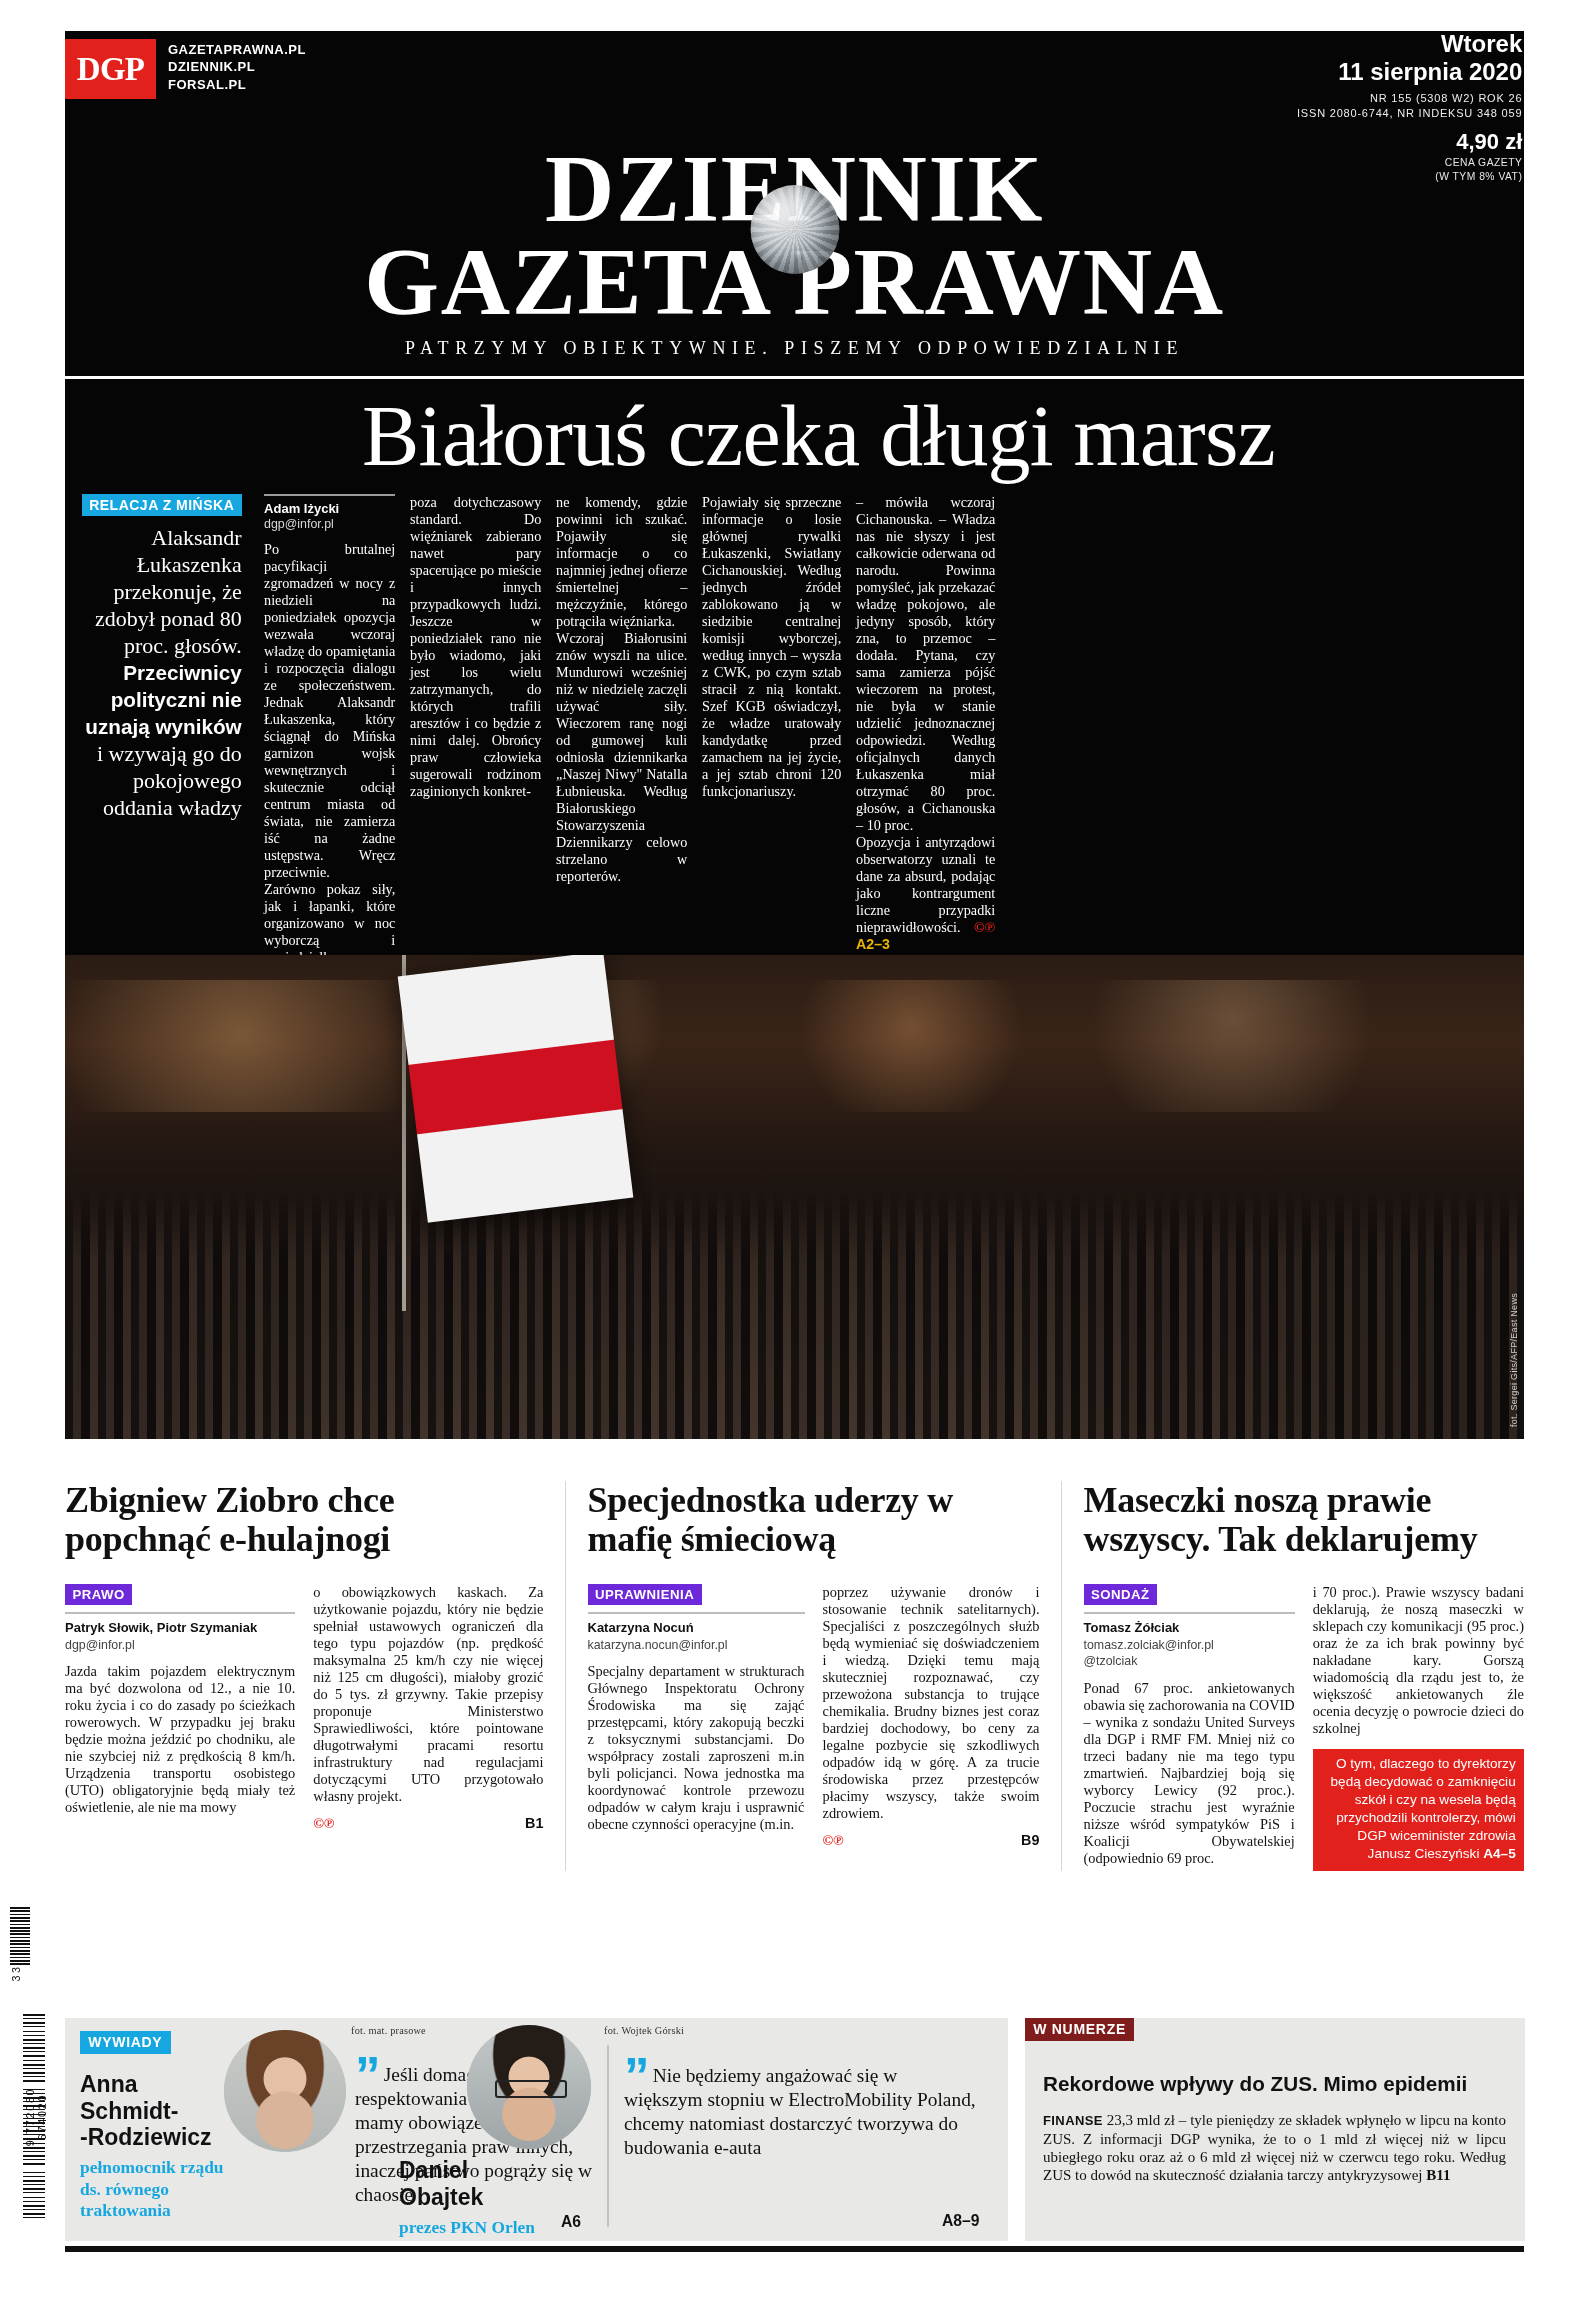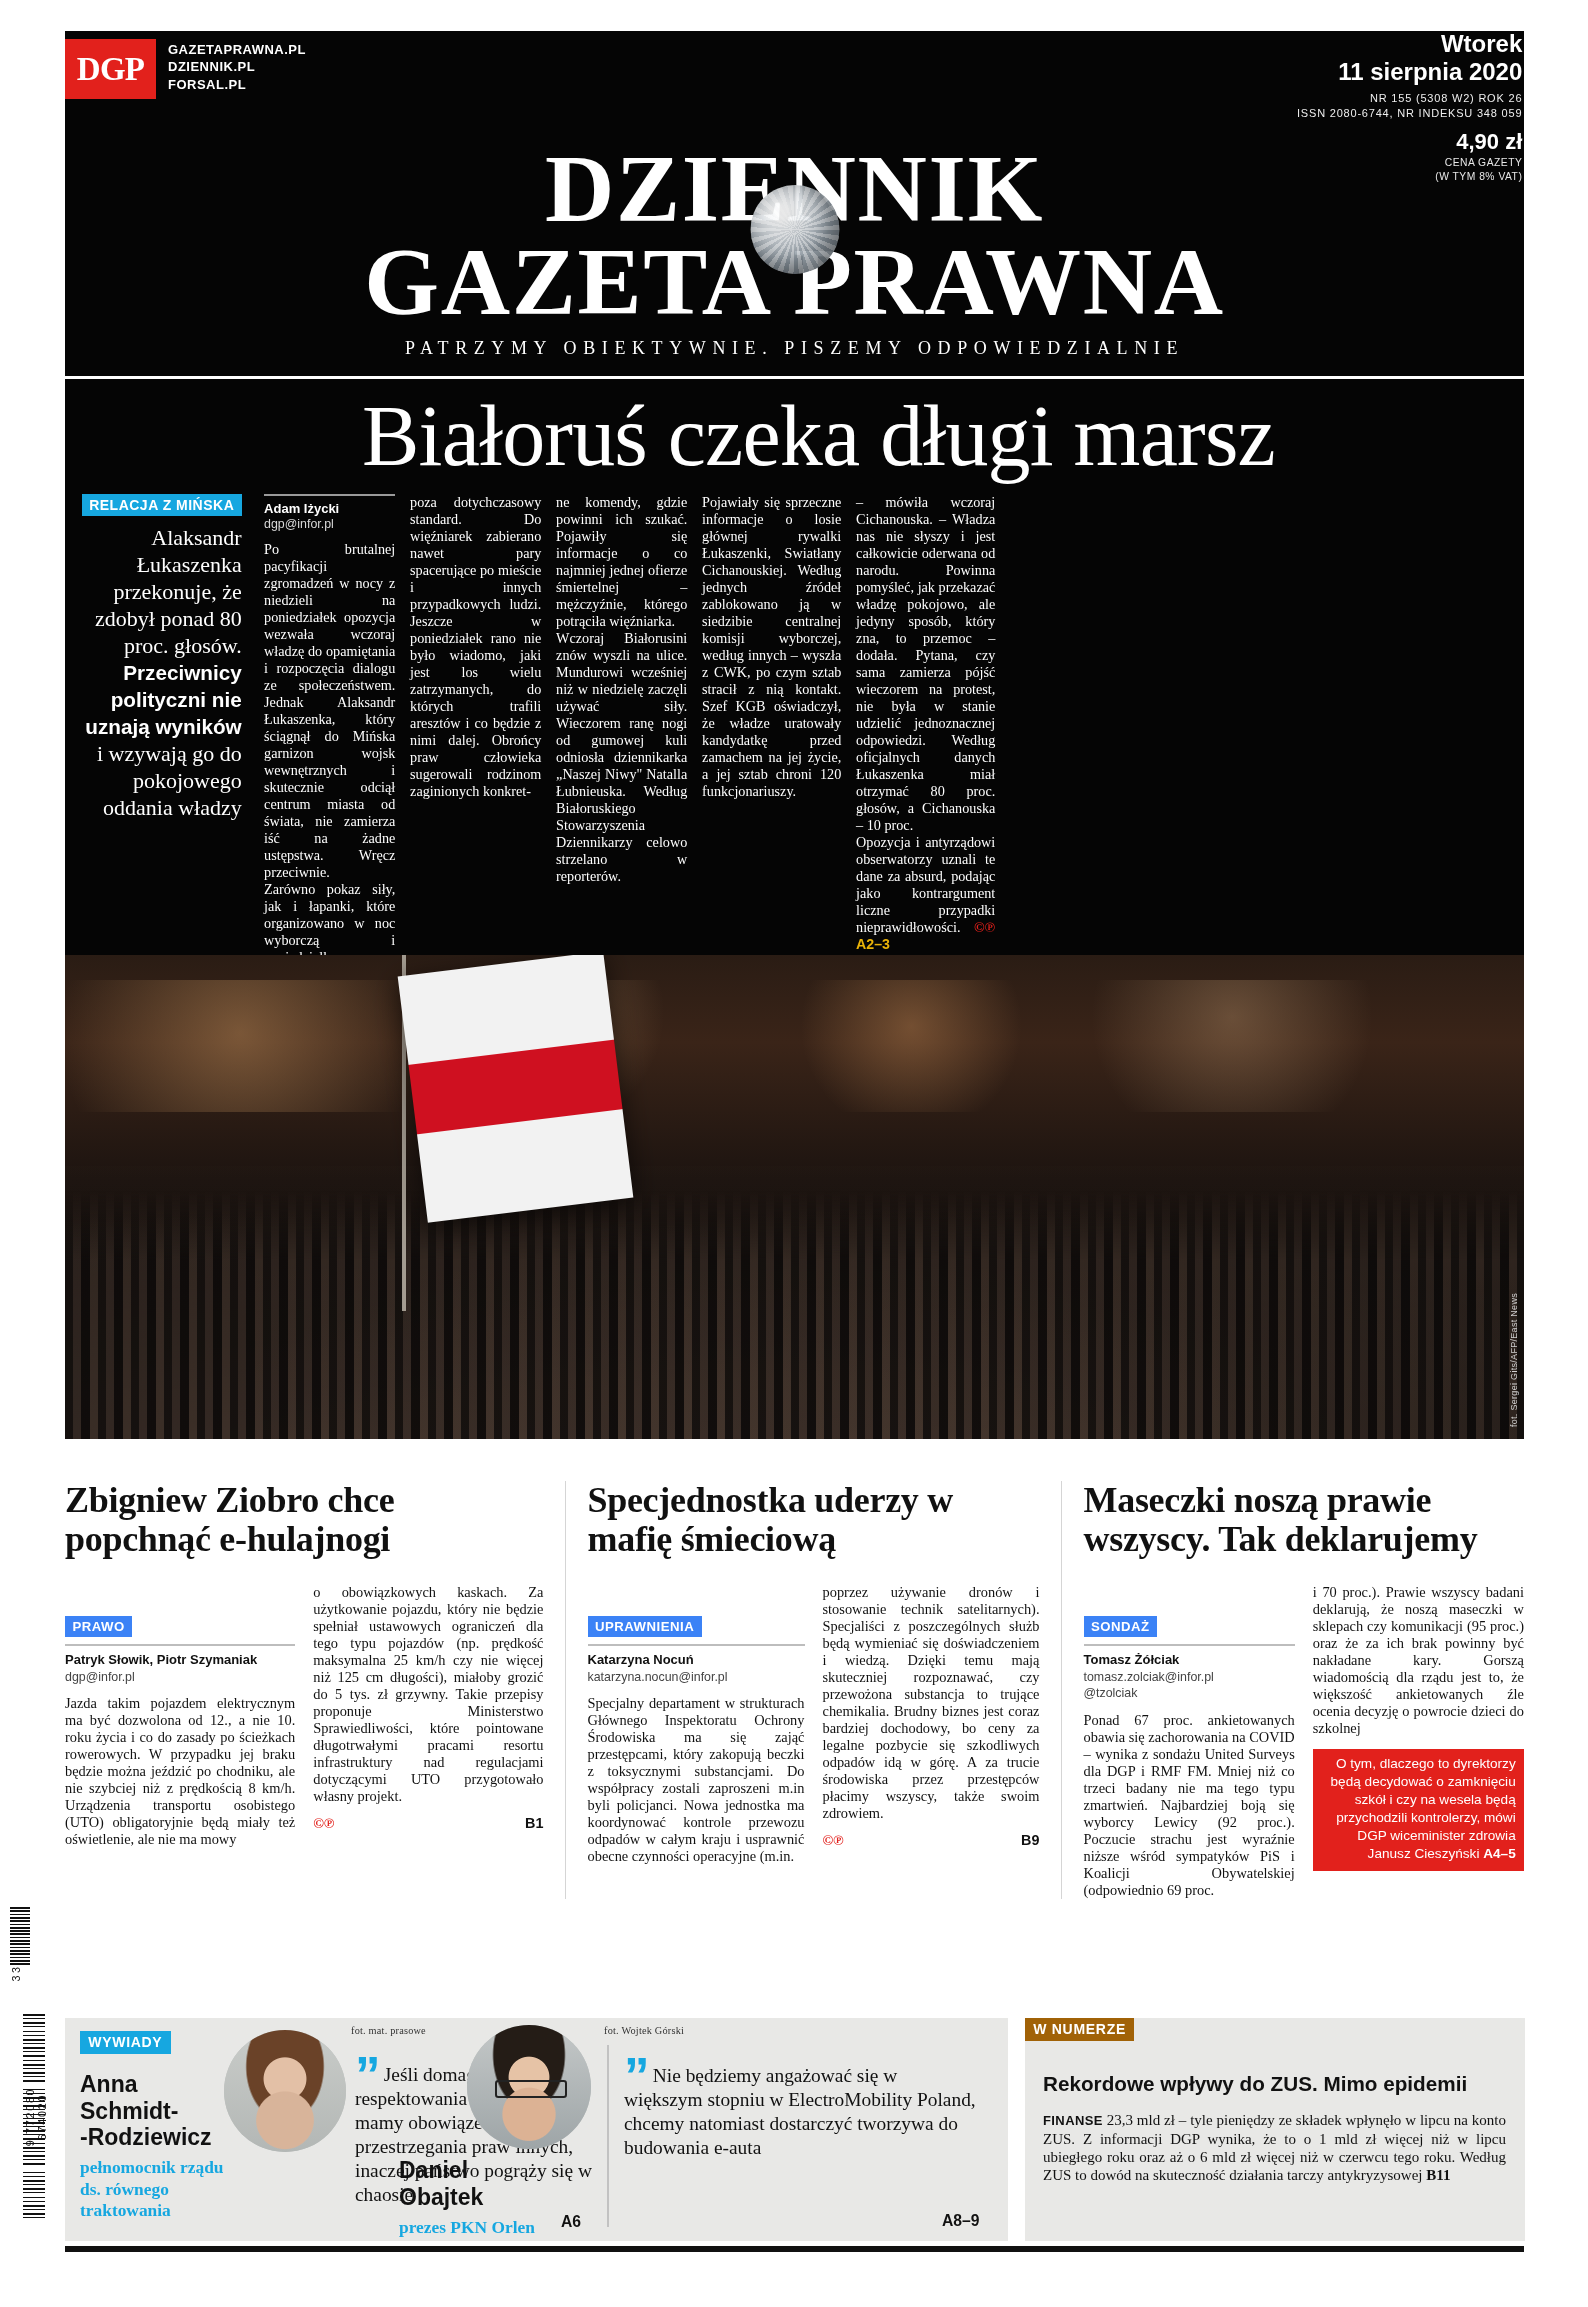--- a/index.html
+++ b/index.html
@@ -143,23 +143,23 @@
   .story.s1{width:500px;padding-right:21.5px;}
   .story.s2{width:496px;padding:0 21.5px;border-left:1.7px solid #d5d5d5;}
   .story.s3{width:463px;padding-left:21.5px;border-left:1.7px solid #d5d5d5;}
   .sh{
     font-family:"Liberation Serif",serif;font-weight:700;
     font-size:36px;line-height:39px;margin:0 0 25px 0;color:#111;letter-spacing:-0.3px;
   }
   .two{display:flex;gap:18px;}
   .two .c{flex:1;}
   .badge-dark{
-    display:inline-block;background:#3b82f6;color:#fff;
+    display:inline-block;background:#6d28d9;color:#fff;
     font-family:"Liberation Sans",sans-serif;font-weight:700;font-size:13.2px;
-    letter-spacing:0.5px;padding:2.5px 7.4px 3.3px 7.4px;margin-top:32px;
+    letter-spacing:0.5px;padding:2.5px 7.4px 3.3px 7.4px;
   }
   .hr-thin{height:1.7px;background:#bdbdbd;margin:7.4px 0 6.6px 0;}
   .auth{font-family:"Liberation Sans",sans-serif;font-weight:700;font-size:13px;line-height:16.5px;color:#111;}
   .auth-mail{font-family:"Liberation Sans",sans-serif;font-size:12.4px;line-height:16.5px;color:#444;}
   .btxt{font-family:"Liberation Serif",serif;font-size:14.4px;line-height:17px;text-align:justify;hyphens:auto;margin:10px 0 0 0;}
   .btxt.nopad{margin-top:0;}
   .pr{font-family:"Liberation Sans",sans-serif;font-weight:700;float:right;}
 
   .redbox{
     background:#e2211c;color:#fff;font-family:"Liberation Sans",sans-serif;
@@ -172,21 +172,21 @@
   .bottombar{position:absolute;left:65px;top:1995px;width:1459px;height:273px;}
   .bb-left{position:absolute;left:0;top:23px;width:943px;height:223px;background:#e8e8e6;}
   .bb-right{position:absolute;left:960px;top:23px;width:500px;height:223px;background:#e8e8e6;}
   .baseline{position:absolute;left:0;top:251px;width:1459px;height:5.8px;background:#111;}
   .tag-blue{
     position:absolute;background:#16a7e0;color:#fff;
     font-family:"Liberation Sans",sans-serif;font-weight:700;font-size:14px;
     letter-spacing:0.7px;padding:3.3px 8.3px 4.1px 8.3px;
   }
   .tag-black{
-    position:absolute;background:#a16207;color:#fff;
+    position:absolute;background:#7f1d1d;color:#fff;
     font-family:"Liberation Sans",sans-serif;font-weight:700;font-size:14px;
     letter-spacing:0.7px;padding:3.3px 8.3px 4.1px 8.3px;
   }
   .iv-name{font-family:"Liberation Sans",sans-serif;font-weight:700;font-size:23px;line-height:26.5px;color:#111;}
   .iv-role{font-family:"Liberation Serif",serif;font-weight:700;font-size:17.4px;line-height:21.5px;color:#16a7e0;margin-top:6.6px;}
   .iv-quote{font-family:"Liberation Serif",serif;font-size:19.4px;line-height:24px;color:#111;}
   .qmark{color:#16a7e0;font-family:"Liberation Sans",sans-serif;font-weight:700;font-size:51px;line-height:0;position:relative;top:11.6px;margin-right:3.3px;}
   .photo-circle{
     border-radius:50%;overflow:hidden;position:absolute;
     background:#bfc3c1;

